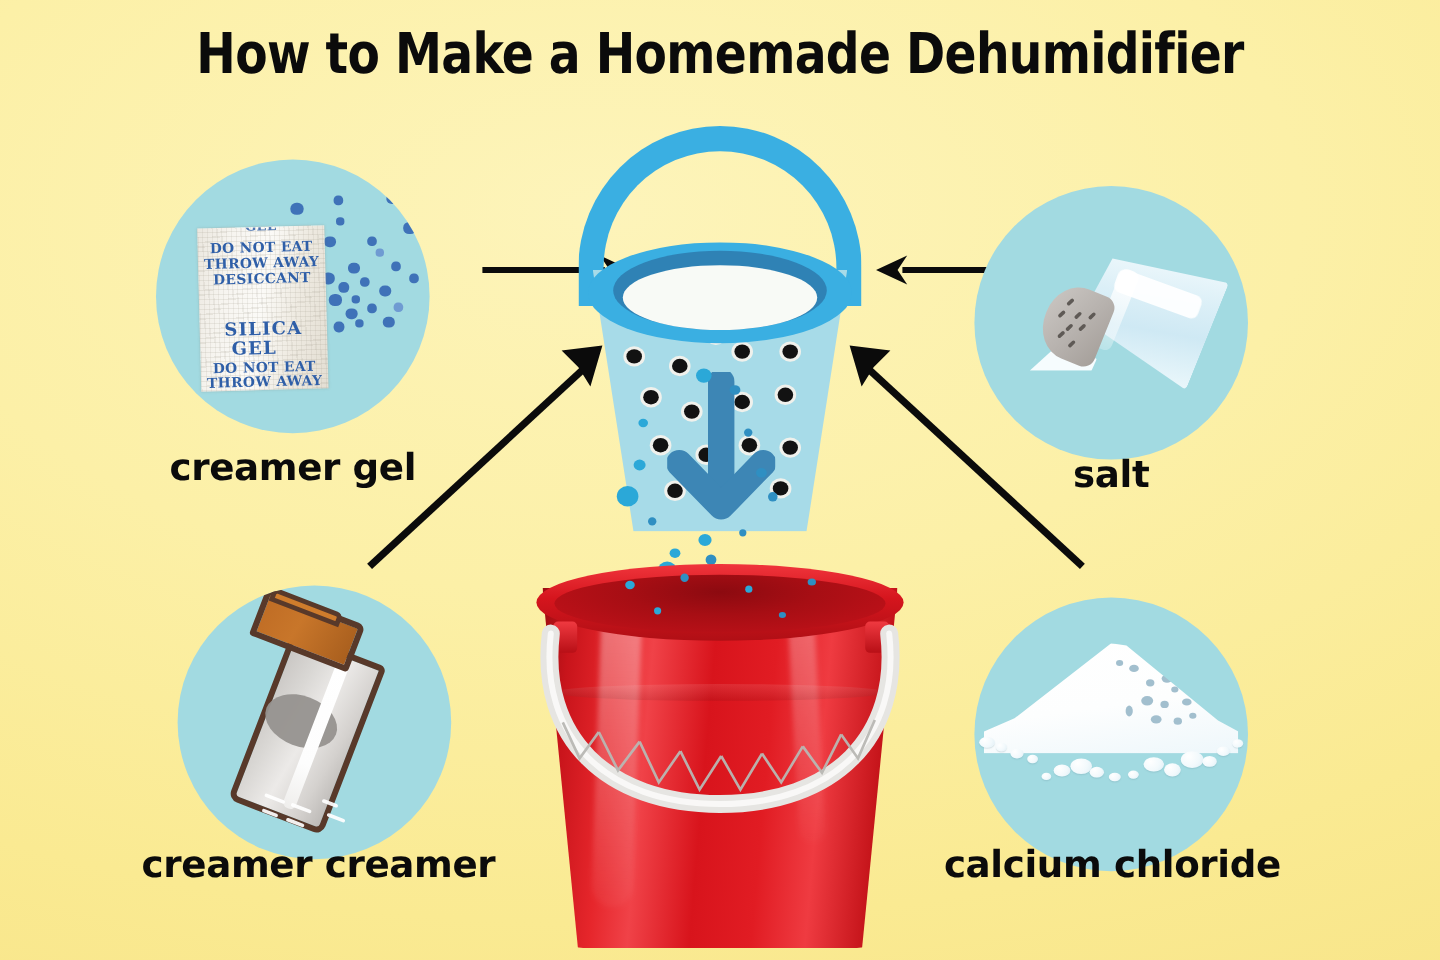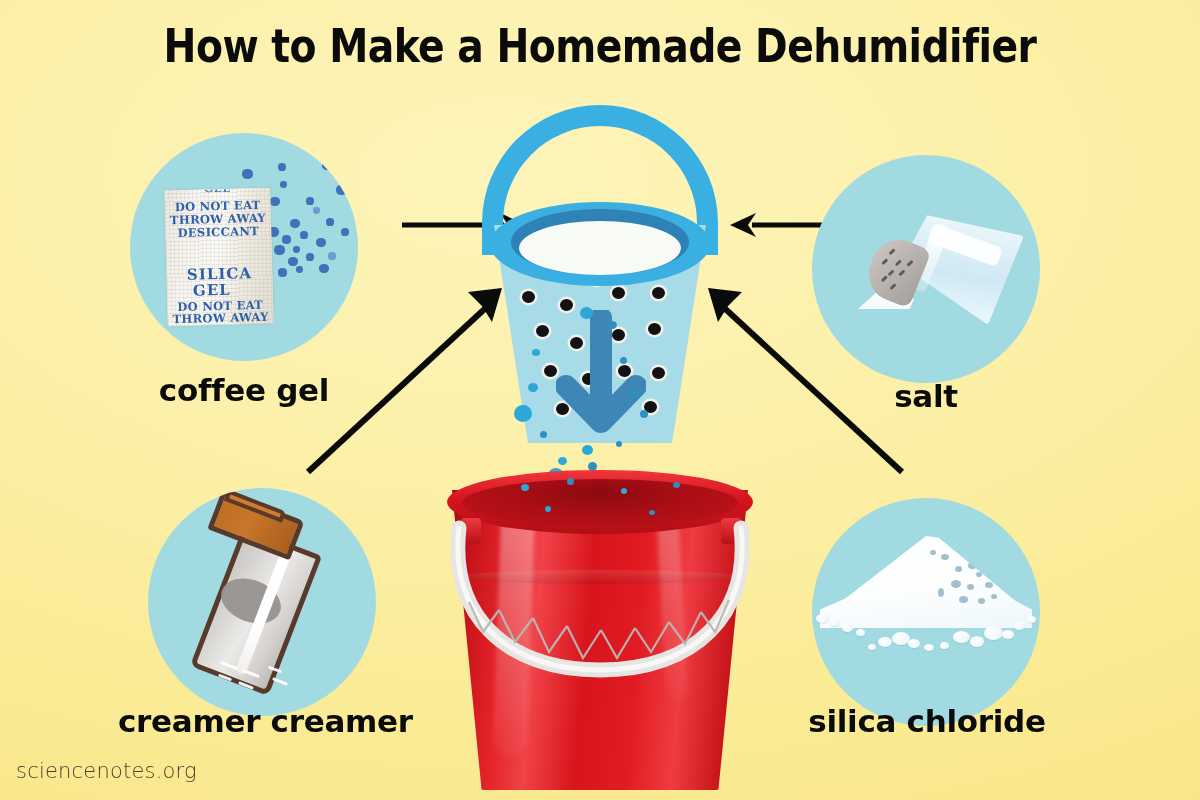--- a/index.html
+++ b/index.html
@@ -441,21 +441,21 @@
           <div class="sp-l1">DO NOT EAT</div>
           <div class="sp-l2">THROW AWAY</div>
           <div class="sp-l3">DESICCANT</div>
           <div class="sp-l4">SILICA</div>
           <div class="sp-l5">GEL</div>
           <div class="sp-l6">DO NOT EAT</div>
           <div class="sp-l7">THROW AWAY</div>
         </div>
       </div>
     </div>
-    <div class="ing-label" style="left:130px; top:372px; width:228px;">coffee gel</div>
+    <div class="ing-label" style="left:130px; top:372px; width:228px;">creamer gel</div>
   </div>
 
   <div class="ingredient">
     <div class="circle" id="salt-circle">
       <div class="shaker">
         <div class="shaker-body"></div>
         <div class="shaker-body-hl2"></div>
         <div class="shaker-body-hl"></div>
         <div class="salt-spill"></div>
         <div class="shaker-cap">
@@ -519,21 +519,21 @@
       <div class="cacl-grain" style="left:112px; top:146px; width:10px; height:7px;"></div>
       <div class="cacl-grain" style="left:128px; top:144px; width:9px;  height:7px;"></div>
       <div class="cacl-grain" style="left:141px; top:133px; width:17px; height:12px;"></div>
       <div class="cacl-grain" style="left:158px; top:138px; width:14px; height:11px;"></div>
       <div class="cacl-grain" style="left:172px; top:128px; width:19px; height:14px;"></div>
       <div class="cacl-grain" style="left:190px; top:132px; width:12px; height:9px;"></div>
       <div class="cacl-grain" style="left:202px; top:124px; width:11px; height:8px;"></div>
       <div class="cacl-grain" style="left:215px; top:118px; width:9px;  height:7px;"></div>
       <div class="cacl-grain" style="left:56px;  top:146px; width:8px;  height:6px;"></div>
     </div>
-    <div class="ing-label" style="left:782px; top:703px; width:290px;">silica chloride</div>
+    <div class="ing-label" style="left:782px; top:703px; width:290px;">calcium chloride</div>
   </div>
 
   <div id="colander">
     <div class="col-handle"></div>
     <div class="col-body">
 
       <div class="hole" style="left:34px;  top:12px;"></div>
       <div class="hole" style="left:88px;  top:4px;"></div>
       <div class="hole" style="left:122px; top:20px;"></div>
       <div class="hole" style="left:136px; top:30px;"></div>
@@ -620,15 +620,14 @@
     </svg>
 
     <div class="splash bright" style="position:absolute; left:96px;  top:22px; width:8px; height:7px;"></div>
     <div class="splash" style="position:absolute; left:142px; top:16px; width:7px; height:7px;"></div>
     <div class="splash bright" style="position:absolute; left:196px; top:26px; width:6px; height:6px;"></div>
     <div class="splash" style="position:absolute; left:248px; top:20px; width:7px; height:6px;"></div>
     <div class="splash bright" style="position:absolute; left:120px; top:44px; width:6px; height:6px;"></div>
     <div class="splash" style="position:absolute; left:224px; top:48px; width:6px; height:5px;"></div>
   </div>
 
-  <div class="watermark">sciencenotes.org</div>
 
 </div>
 
 </body></html>

